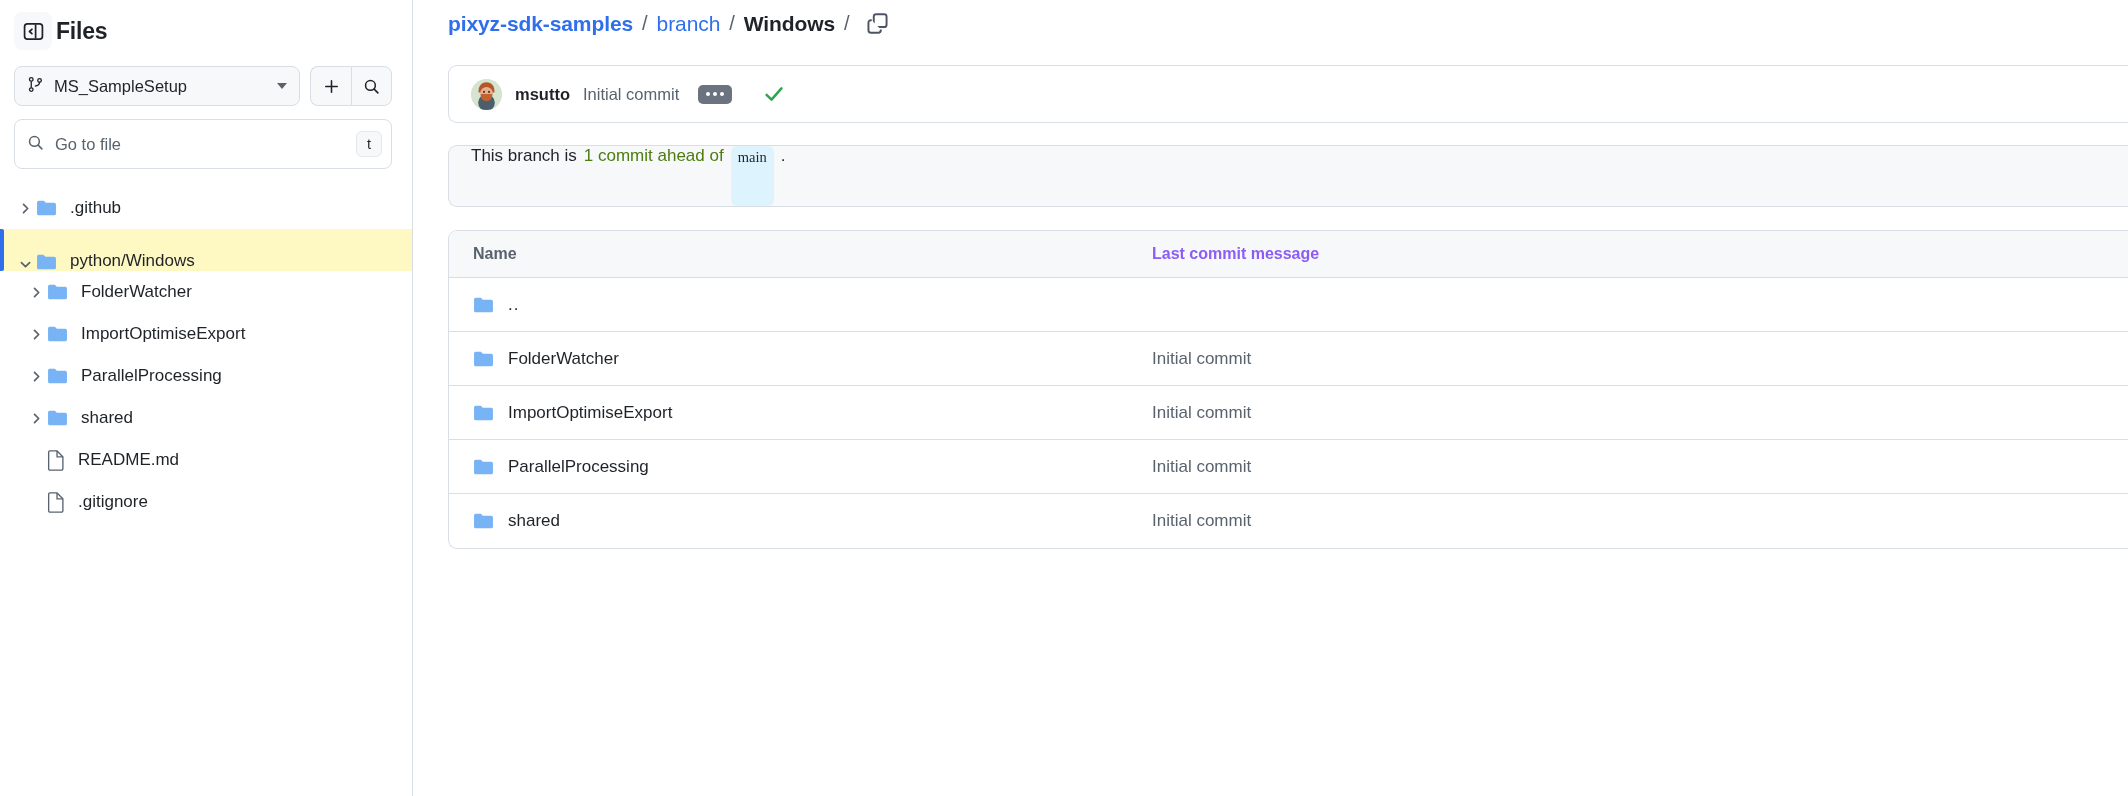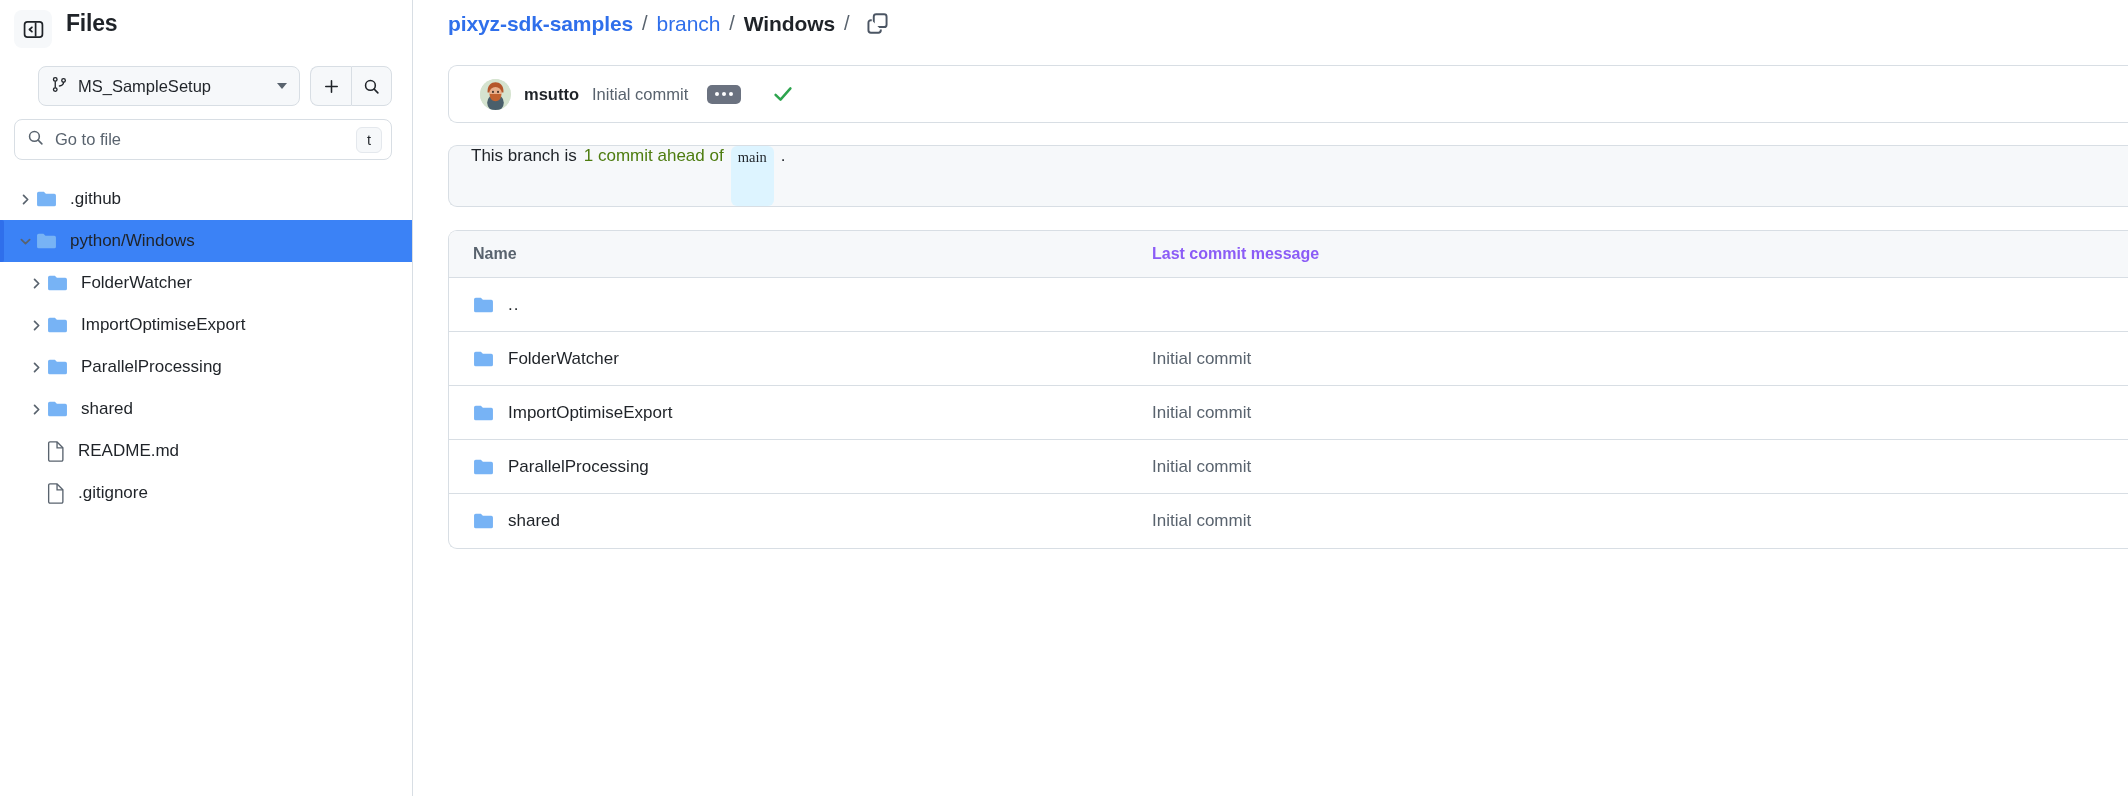--- a/index.html
+++ b/index.html
@@ -14,42 +14,41 @@
   .app { display: flex; width: 2128px; height: 796px; }
 
   
   .sidebar {
     width: 413px; height: 796px; flex: 0 0 413px;
     border-right: 1px solid #d8dee4;
     background: #ffffff;
     position: relative;
   }
   .sb-header {
-    display: flex; align-items: flex-start; gap: 14px;
+    display: flex; align-items: center; gap: 4px;
     padding: 10px 14px 0 14px; height: 52px;
   }
   .panel-toggle {
     width: 38px; height: 38px; border-radius: 8px;
     background: #f6f8fa; border: 1px solid transparent;
     display: flex; align-items: center; justify-content: center;
     cursor: pointer;
   }
   .panel-toggle svg { display: block; }
   .sb-title { font-size: 23px; font-weight: 700; letter-spacing: -0.2px; color: #1f2328; }
 
   .sb-branchrow {
     display: flex; align-items: center; gap: 10px;
     padding: 14px 20px 0 14px;
   }
   .branch-select {
     flex: 1 1 auto; height: 40px; max-width: 286px;
     background: #f6f8fa; border: 1px solid #d8dee4; border-radius: 8px;
     display: flex; align-items: center; gap: 10px; padding: 0 12px;
     cursor: pointer;
-    margin-left: 24px;
   }
   .branch-name {
     font-size: 16.5px; color: #1f2328; flex: 1 1 auto;
     white-space: nowrap; overflow: hidden; text-overflow: ellipsis;
   }
   .caret {
     width: 0; height: 0; border-left: 5px solid transparent;
     border-right: 5px solid transparent; border-top: 6px solid #59636e;
     flex: 0 0 auto;
   }
@@ -58,21 +57,21 @@
     width: 41px; height: 40px; background: #f6f8fa;
     border: 1px solid #d8dee4;
     display: flex; align-items: center; justify-content: center;
     cursor: pointer;
   }
   .sq-btn:first-child { border-radius: 8px 0 0 8px; border-right: none; }
   .sq-btn:last-child { border-radius: 0 8px 8px 0; }
 
   .sb-searchwrap { padding: 13px 20px 0 14px; }
   .search-box {
-    height: 41px; border: 1px solid #d8dee4; border-radius: 8px;
+    height: 50px; border: 1px solid #d8dee4; border-radius: 8px;
     display: flex; align-items: center; gap: 11px; padding: 0 9px 0 12px;
     background: #fff;
   }
   .search-box input {
     flex: 1 1 auto; border: none; outline: none; background: transparent;
     font-family: "Liberation Sans", sans-serif; font-size: 16.5px; color: #1f2328;
   }
   .search-box input::placeholder { color: #59636e; }
   .kbd {
     width: 26px; height: 26px; border-radius: 6px; background: #f6f8fa;
@@ -80,21 +79,21 @@
     display: flex; align-items: center; justify-content: center;
     font-size: 14.5px; color: #1f2328; flex: 0 0 auto;
   }
 
   .tree { margin-top: 18px; }
   .tree-row {
     display: flex; align-items: center; height: 42px;
     padding-left: 14px; padding-right: 12px; position: relative;
     cursor: pointer;
   }
-  .tree-row.selected { background: #3b82f6; }
+  .tree-row.selected { background: #fef9c3; align-items: flex-end; }
   .tree-row.selected::before {
     content: ""; position: absolute; left: 0; top: 0; bottom: 0;
     width: 4px; background: #2f6feb; border-radius: 0 2px 2px 0;
   }
   .twisty {
     width: 22px; flex: 0 0 22px; display: flex; align-items: center;
     justify-content: center; color: #59636e;
   }
   .twisty.spacer { visibility: hidden; }
   .tree-ico { flex: 0 0 auto; display: flex; align-items: center; margin-right: 13px; }
@@ -117,21 +116,21 @@
   .crumb-cur { font-size: 21px; font-weight: 700; color: #1f2328; letter-spacing: -0.1px; }
   .crumb-sep { font-size: 20px; color: #59636e; font-weight: 400; }
   .copy-btn {
     margin-left: 5px; width: 28px; height: 28px;
     display: flex; align-items: center; justify-content: center; cursor: pointer;
   }
 
   .commit-card {
     margin: 18px 0 0 35px; height: 58px;
     border: 1px solid #d8dee4; border-radius: 9px 0 0 9px; border-right: none;
-    display: flex; align-items: center; padding: 0 31px; gap: 13px;
+    display: flex; align-items: center; padding: 0 22px; gap: 13px;
     background: #fff;
   }
   .avatar {
     width: 31px; height: 31px; border-radius: 50%; flex: 0 0 auto;
     overflow: hidden; position: relative; background: #d7e4d2;
   }
   .commit-author { font-size: 16.5px; font-weight: 700; color: #1f2328; cursor: pointer; }
   .commit-msg { font-size: 16.5px; color: #59636e; cursor: pointer; }
   .ellipsis-chip {
     width: 34px; height: 19px; border-radius: 5px; background: #6b7280;

